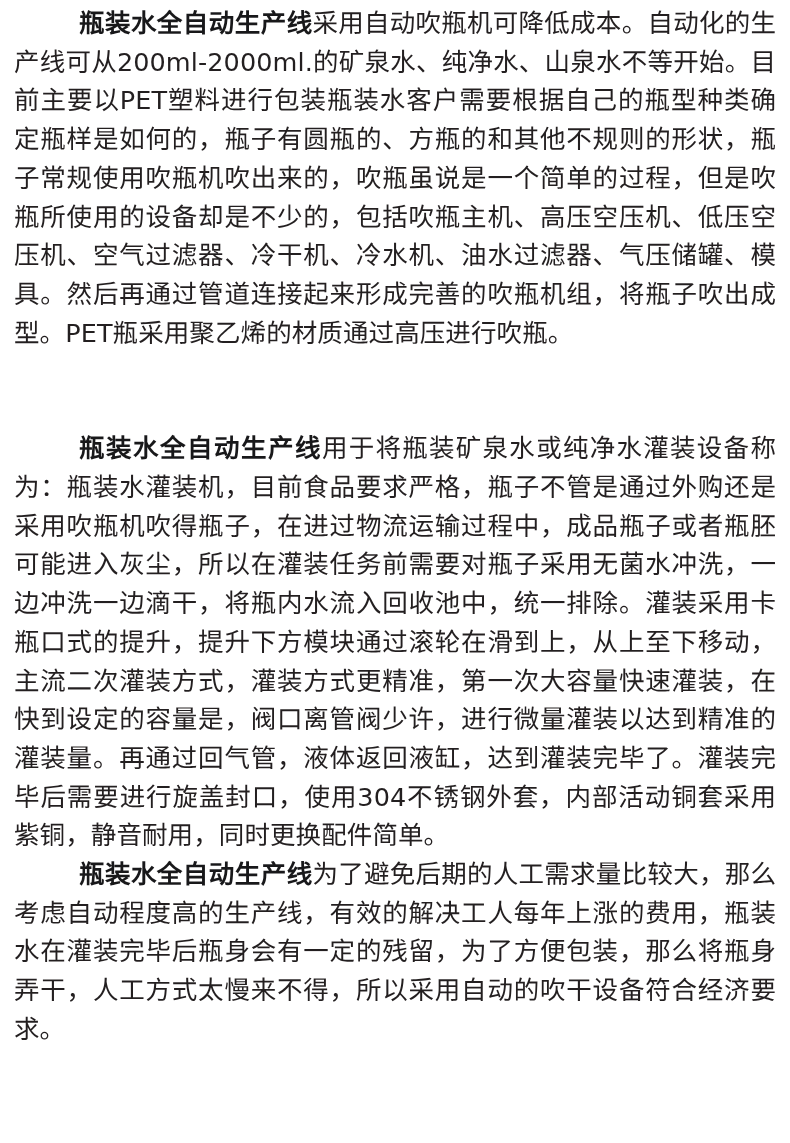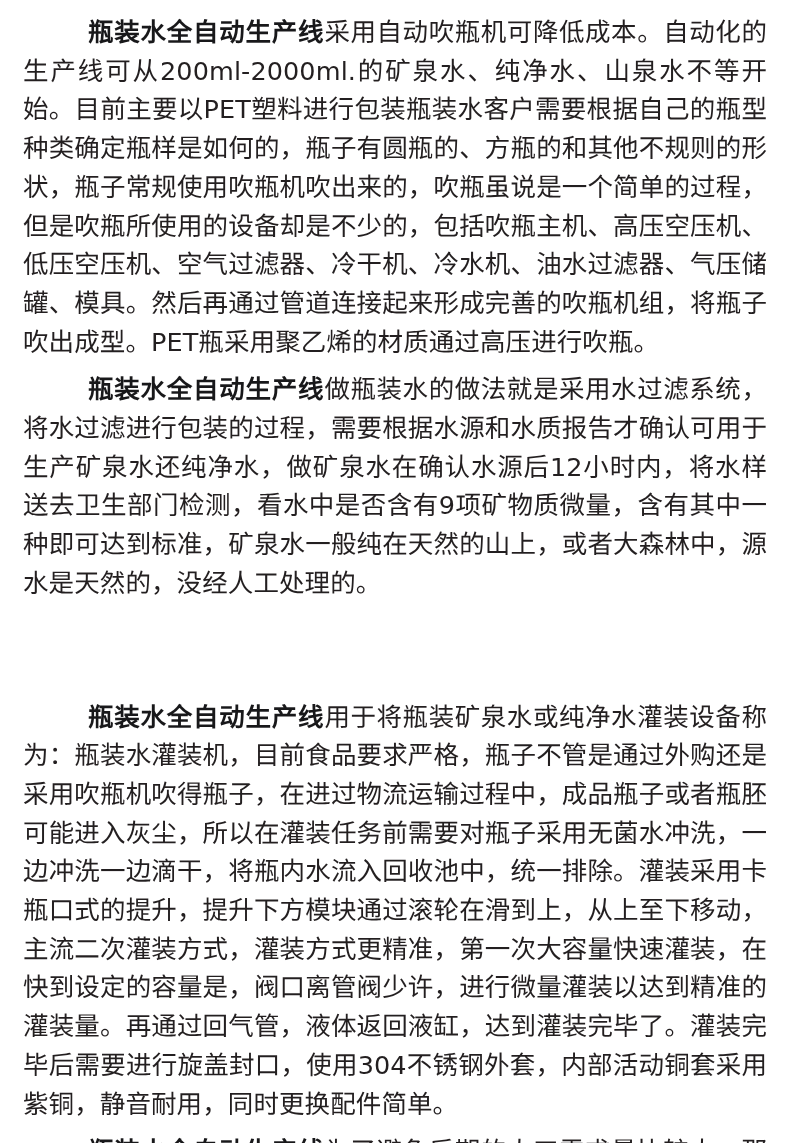--- a/index.html
+++ b/index.html
@@ -23,21 +23,21 @@
     background: #ffffff;
     box-sizing: border-box;
     padding: 4px 16px 0 14px;
   }
 
   .article {
     width: 762px;
   }
 
   .para {
-    margin: 9px;
+    margin: 0;
     font-size: 25.5px;
     line-height: 38.7px;
     letter-spacing: 0.1px;
     text-align: justify;
     text-justify: inter-character;
     text-indent: 2.55em;
     color: #231f20;
     word-break: break-all;
     -webkit-font-smoothing: antialiased;
   }
@@ -58,23 +58,20 @@
 </head>
 <body>
 
 <div id="page">
   <div class="article">
 
     <p class="para">
       <span class="lead">瓶装水全自动生产线</span><span class="body">采用自动吹瓶机可降低成本。自动化的生产线可从200ml-2000ml.的矿泉水、纯净水、山泉水不等开始。目前主要以PET塑料进行包装瓶装水客户需要根据自己的瓶型种类确定瓶样是如何的，瓶子有圆瓶的、方瓶的和其他不规则的形状，瓶子常规使用吹瓶机吹出来的，吹瓶虽说是一个简单的过程，但是吹瓶所使用的设备却是不少的，包括吹瓶主机、高压空压机、低压空压机、空气过滤器、冷干机、冷水机、油水过滤器、气压储罐、模具。然后再通过管道连接起来形成完善的吹瓶机组，将瓶子吹出成型。PET瓶采用聚乙烯的材质通过高压进行吹瓶。</span>
     </p>
 
-    <p class="para">
-      <span class="lead">瓶装水全自动生产线</span><span class="body">做瓶装水的做法就是采用水过滤系统，将水过滤进行包装的过程，需要根据水源和水质报告才确认可用于生产矿泉水还纯净水，做矿泉水在确认水源后12小时内，将水样送去卫生部门检测，看水中是否含有9项矿物质微量，含有其中一种即可达到标准，矿泉水一般纯在天然的山上，或者大森林中，源水是天然的，没经人工处理的。</span>
-    </p>
 
     <div class="para-gap"></div>
 
     <p class="para">
       <span class="lead">瓶装水全自动生产线</span><span class="body">用于将瓶装矿泉水或纯净水灌装设备称为：瓶装水灌装机，目前食品要求严格，瓶子不管是通过外购还是采用吹瓶机吹得瓶子，在进过物流运输过程中，成品瓶子或者瓶胚可能进入灰尘，所以在灌装任务前需要对瓶子采用无菌水冲洗，一边冲洗一边滴干，将瓶内水流入回收池中，统一排除。灌装采用卡瓶口式的提升，提升下方模块通过滚轮在滑到上，从上至下移动，主流二次灌装方式，灌装方式更精准，第一次大容量快速灌装，在快到设定的容量是，阀口离管阀少许，进行微量灌装以达到精准的灌装量。再通过回气管，液体返回液缸，达到灌装完毕了。灌装完毕后需要进行旋盖封口，使用304不锈钢外套，内部活动铜套采用紫铜，静音耐用，同时更换配件简单。</span>
     </p>
 
     <p class="para">
       <span class="lead">瓶装水全自动生产线</span><span class="body">为了避免后期的人工需求量比较大，那么考虑自动程度高的生产线，有效的解决工人每年上涨的费用，瓶装水在灌装完毕后瓶身会有一定的残留，为了方便包装，那么将瓶身弄干，人工方式太慢来不得，所以采用自动的吹干设备符合经济要求。</span>
     </p>

